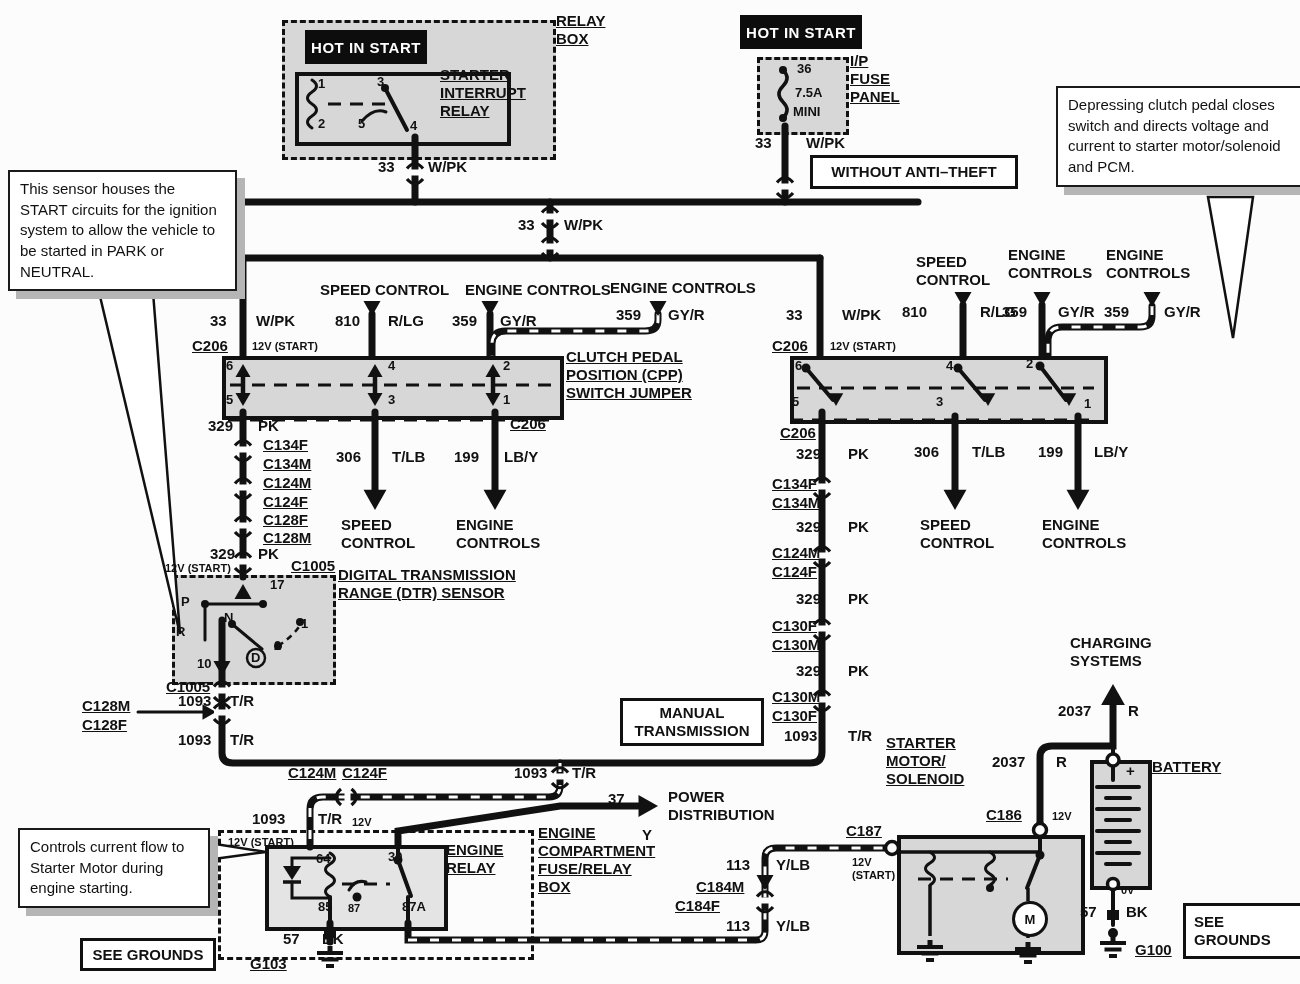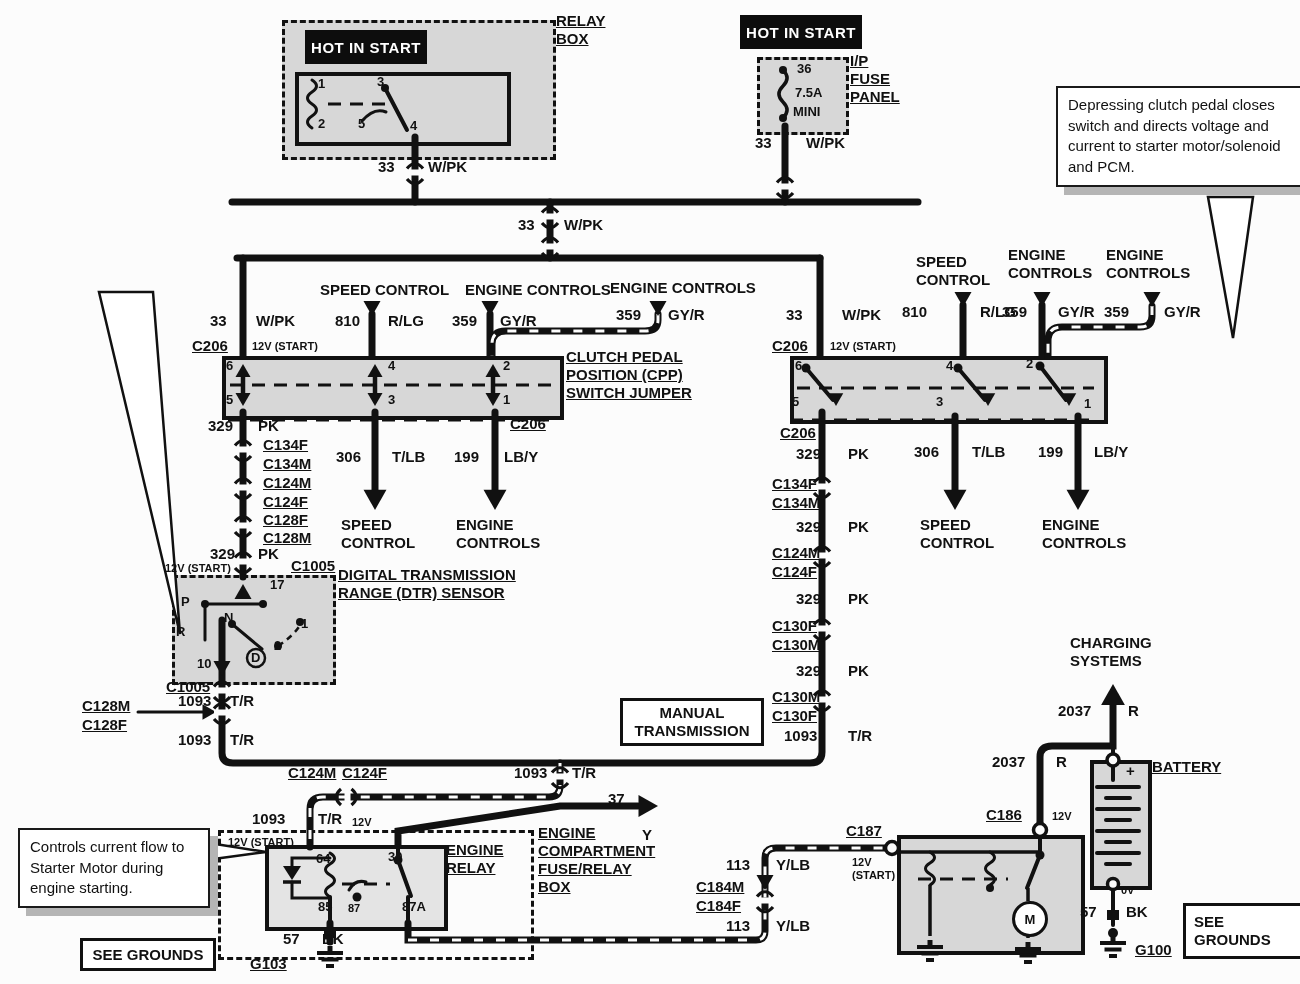--- a/index.html
+++ b/index.html
@@ -268,32 +268,35 @@
       <use href="#connV" transform="translate(822,486)"></use>
       <use href="#connV" transform="translate(822,555)"></use>
       <use href="#connV" transform="translate(822,628)"></use>
       <use href="#connV" transform="translate(822,699)"></use>
       <use href="#connV" transform="translate(765,900)"></use>
     </g>
   </svg>
 
   <div class="blackbox" style="left:305px;top:30px;width:122px;height:34px">HOT IN START</div>
   <div class="blackbox" style="left:740px;top:15px;width:122px;height:34px">HOT IN START</div>
+  <div class="frame" style="left:810px;top:155px;width:202px;height:28px">WITHOUT ANTI–THEFT</div>
   <div class="frame" style="left:620px;top:698px;width:138px;height:42px">
       <span class="wrap" style="width:120px">MANUAL TRANSMISSION</span>
     </div>
   <div class="frame" style="left:80px;top:938px;width:130px;height:27px">SEE GROUNDS</div>
   <div class="frame left" style="left:1183px;top:903px;width:114px;height:50px">
       <span class="wrap" style="width:85px">SEE GROUNDS</span>
     </div>
 
+  <div class="note" style="left:8px;top:170px;width:205px">This sensor houses the START circuits for the ignition system to allow the vehicle to be started in PARK or NEUTRAL.</div>
   <div class="note" style="left:1056px;top:86px;width:225px">Depressing clutch pedal closes switch and directs voltage and current to starter motor/solenoid and PCM.</div>
   <div class="note" style="left:18px;top:828px;width:168px">Controls current flow to Starter Motor during engine starting.</div>
 
   <div class="lbl u wrap" style="left:556px;top:12px;width:70px">RELAY BOX</div>
+  <div class="lbl u wrap" style="left:440px;top:66px;width:105px">STARTER INTERRUPT RELAY</div>
   <div class="lbl pin" style="left:318px;top:76px">1</div>
   <div class="lbl pin" style="left:377px;top:74px">3</div>
   <div class="lbl pin" style="left:318px;top:116px">2</div>
   <div class="lbl pin" style="left:358px;top:116px">5</div>
   <div class="lbl pin" style="left:410px;top:118px">4</div>
   <div class="lbl" style="left:378px;top:158px">33</div>
   <div class="lbl" style="left:428px;top:158px">W/PK</div>
 
   <div class="lbl pin" style="left:797px;top:61px">36</div>
   <div class="lbl pin" style="left:795px;top:85px">7.5A</div>
@@ -412,41 +415,43 @@
   <div class="lbl u" style="left:288px;top:764px">C124M</div>
   <div class="lbl u" style="left:342px;top:764px">C124F</div>
   <div class="lbl" style="left:514px;top:764px">1093</div>
   <div class="lbl" style="left:572px;top:764px">T/R</div>
   <div class="lbl" style="left:252px;top:810px">1093</div>
   <div class="lbl" style="left:318px;top:810px">T/R</div>
   <div class="lbl sm" style="left:352px;top:816px">12V</div>
   <div class="lbl sm" style="left:228px;top:836px">12V (START)</div>
   <div class="lbl" style="left:608px;top:790px">37</div>
   <div class="lbl" style="left:642px;top:826px">Y</div>
+  <div class="lbl wrap" style="left:668px;top:788px;width:155px">POWER DISTRIBUTION</div>
 
   <div class="lbl u wrap" style="left:446px;top:841px;width:92px">ENGINE RELAY</div>
   <div class="lbl u wrap" style="left:538px;top:824px;width:116px">ENGINE COMPARTMENT FUSE/RELAY BOX</div>
   <div class="lbl pin" style="left:316px;top:851px">64</div>
   <div class="lbl pin" style="left:388px;top:849px">30</div>
   <div class="lbl pin" style="left:318px;top:899px">85</div>
   <div class="lbl sm" style="left:348px;top:902px">87</div>
   <div class="lbl pin" style="left:402px;top:899px">87A</div>
   <div class="lbl" style="left:283px;top:930px">57</div>
   <div class="lbl" style="left:322px;top:930px">BK</div>
   <div class="lbl u" style="left:250px;top:955px">G103</div>
 
   <div class="lbl" style="left:726px;top:856px">113</div>
   <div class="lbl" style="left:776px;top:856px">Y/LB</div>
   <div class="lbl u" style="left:696px;top:878px">C184M</div>
-  <div class="lbl u" style="left:696px;top:897px">C184F</div>
+  <div class="lbl u" style="left:675px;top:897px">C184F</div>
   <div class="lbl" style="left:726px;top:917px">113</div>
   <div class="lbl" style="left:776px;top:917px">Y/LB</div>
   <div class="lbl u" style="left:846px;top:822px">C187</div>
   <div class="lbl sm wrap" style="left:852px;top:856px;width:54px">12V (START)</div>
 
+  <div class="lbl u wrap" style="left:886px;top:734px;width:100px">STARTER MOTOR/ SOLENOID</div>
   <div class="lbl u" style="left:986px;top:806px">C186</div>
   <div class="lbl sm" style="left:1052px;top:810px">12V</div>
   <div class="lbl" style="left:992px;top:753px">2037</div>
   <div class="lbl" style="left:1056px;top:753px">R</div>
   <div class="lbl" style="left:1058px;top:702px">2037</div>
   <div class="lbl" style="left:1128px;top:702px">R</div>
   <div class="lbl wrap" style="left:1070px;top:634px;width:110px">CHARGING SYSTEMS</div>
   <div class="lbl u" style="left:1152px;top:758px">BATTERY</div>
   <div class="lbl" style="left:1126px;top:762px">+</div>
   <div class="lbl sm" style="left:1121px;top:884px">0V</div>

